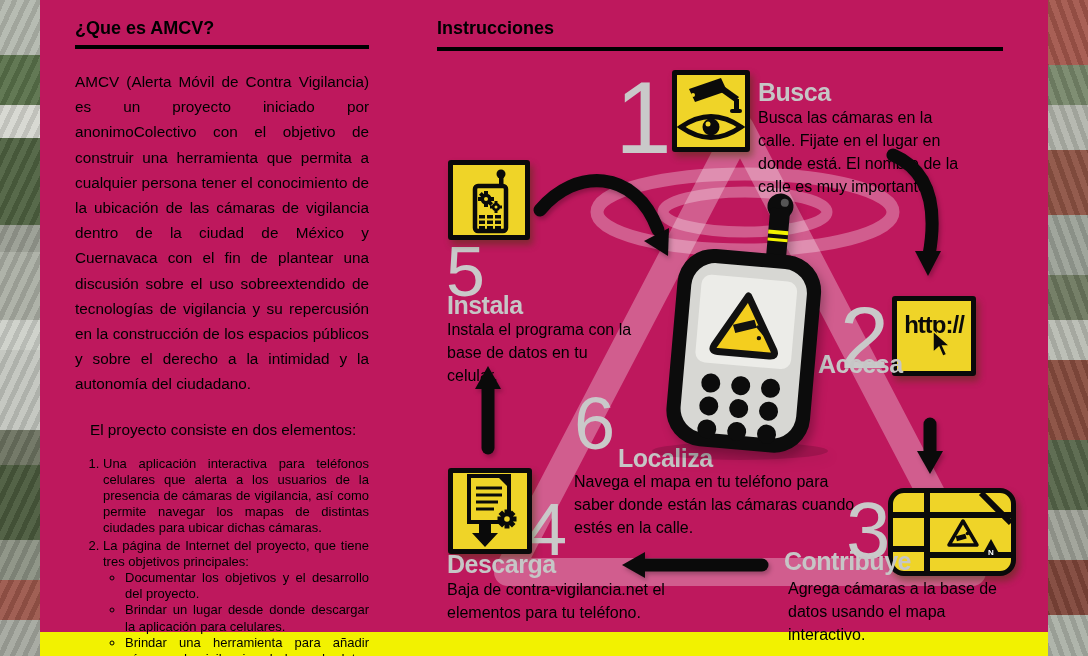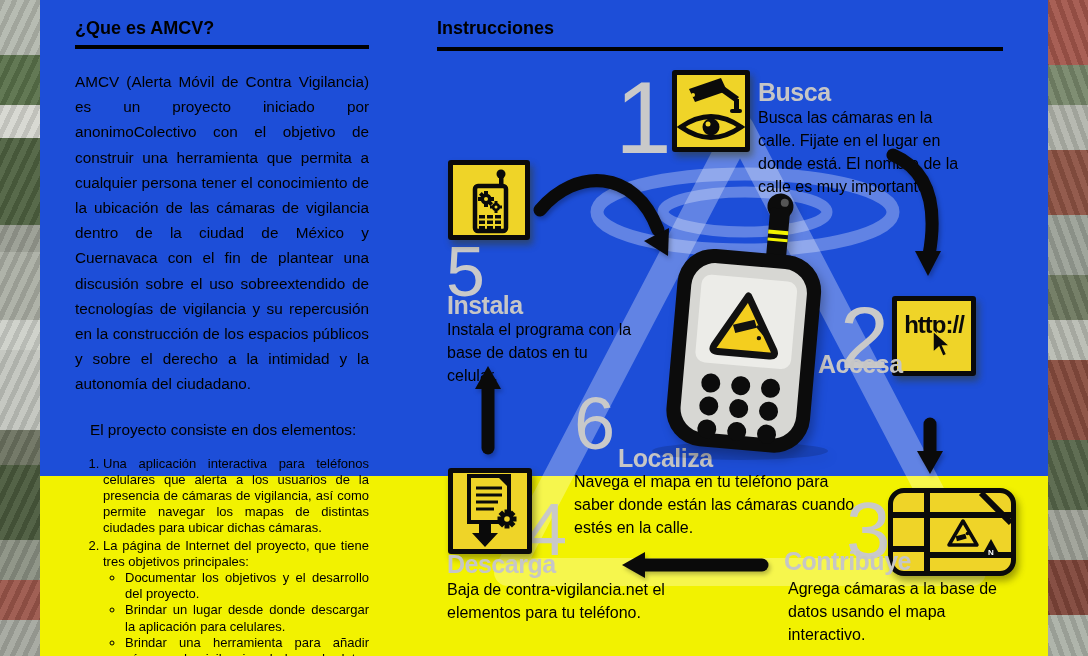--- a/index.html
+++ b/index.html
@@ -17,21 +17,21 @@
       #49593c 465px 540px,#8a9082 540px 580px,#9b564a 580px 620px,#a4a79e 620px 656px);
   }
   .strip-right{left:1048px;
     background:
       repeating-linear-gradient(70deg, rgba(0,0,0,0.10) 0 5px, rgba(255,255,255,0.06) 5px 11px),
       linear-gradient(180deg,#a3564b 0 65px,#77876a 65px 105px,#b2b5ac 105px 150px,#8d5243 150px 215px,
       #9aa096 215px 275px,#6d785f 275px 320px,#b8bbb2 320px 360px,#884c3e 360px 440px,#566549 440px 510px,
       #9da096 510px 560px,#7f4539 560px 615px,#aab0a6 615px 656px);
   }
   
-  .main{position:absolute;left:40px;top:0;width:1008px;height:476px;background:#1d4ed8;}
+  .main{position:absolute;left:40px;top:0;width:1008px;height:632px;background:#be185d;}
   .wm{position:absolute;left:0;top:0;z-index:0;}
   
   .left-col{position:absolute;left:35px;top:18px;width:294px;z-index:2;}
   .col-title{font-size:18px;font-weight:bold;margin:0 0 20px 0;padding-bottom:6px;border-bottom:4px solid #000;}
   .intro{font-size:15.3px;line-height:25.2px;text-align:justify;margin:0 0 24px 0;}
   .lead{font-size:15.3px;margin:0 0 17px 15px;}
   ol.project-list{margin:0;padding-left:28px;font-size:13px;line-height:16.2px;text-align:justify;}
   ol.project-list>li{margin-bottom:1px;}
   ul.sub-list{list-style:circle;margin:0;padding-left:22px;}
   

